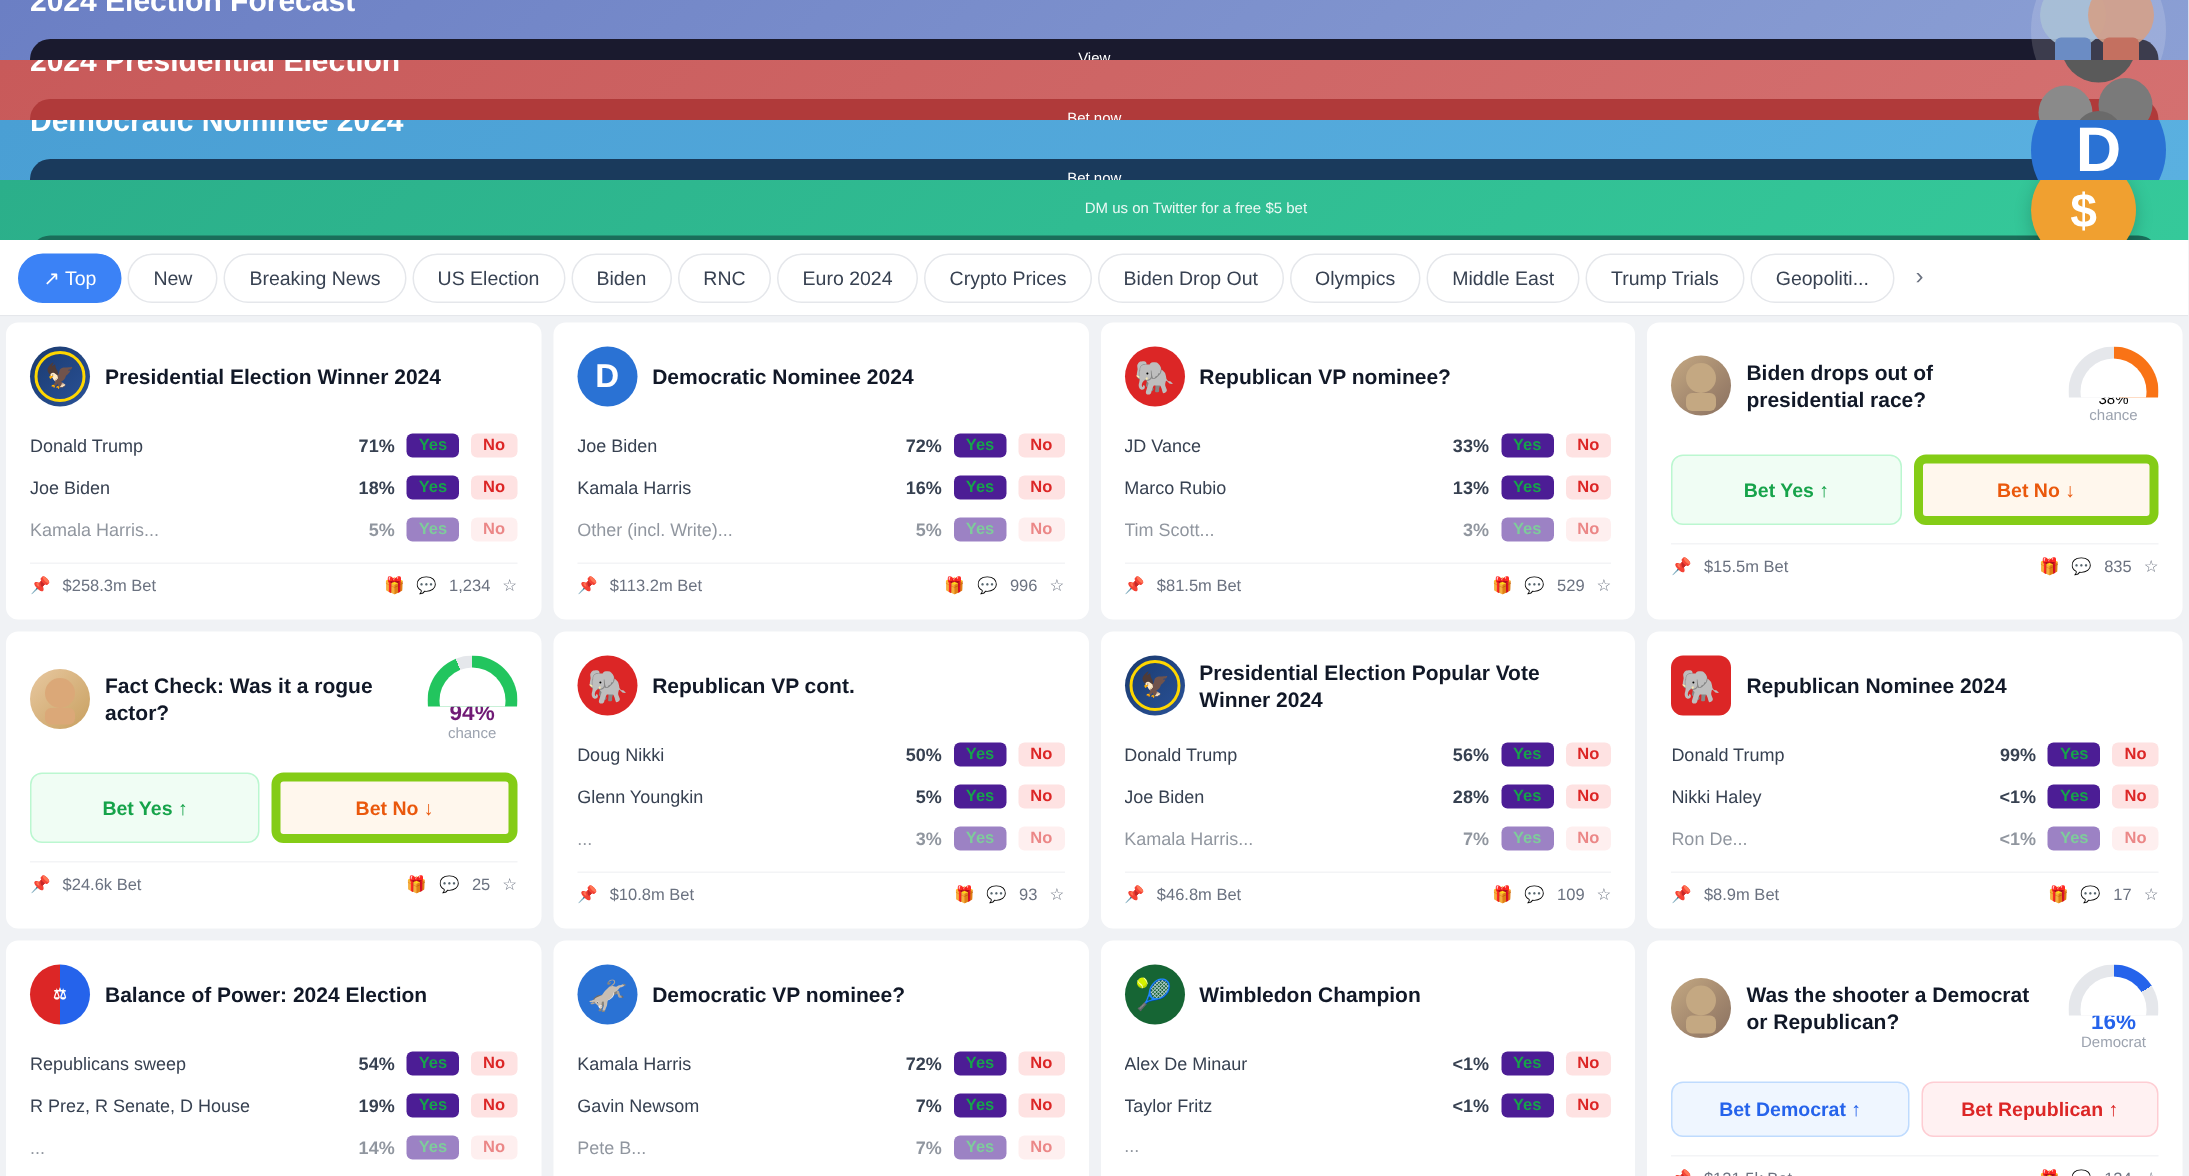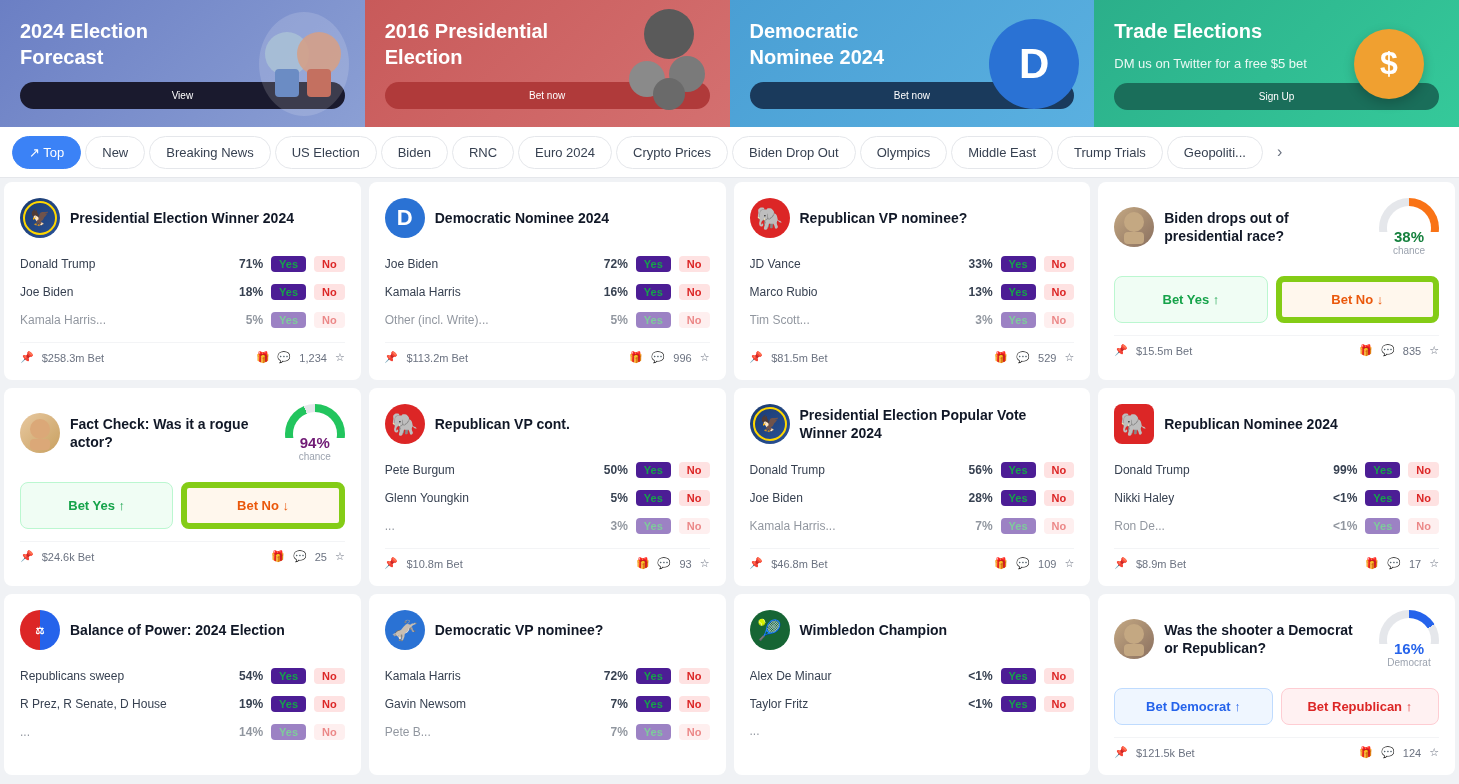--- a/index.html
+++ b/index.html
@@ -1,27 +1,27 @@
 <!DOCTYPE html>
 <html><head>
   <meta charset="utf-8">
   <style>
     * { box-sizing: border-box; margin: 0; padding: 0; }
     body { font-family: -apple-system, BlinkMacSystemFont, 'Segoe UI', sans-serif; background: #f0f2f5; font-size: 13px; }
 
     
-    .hero-section { display: flex; gap: 0; height: 127px; }
+    .hero-section { display: flex; gap: 0; height: 160px; flex-direction: column; }
     .hero-card { flex: 1; position: relative; overflow: hidden; display: flex; flex-direction: column; justify-content: center; padding: 16px 20px; }
     .hero-card:first-child { background: linear-gradient(135deg, #6b7fc4, #8b9fd4); }
     .hero-card:nth-child(2) { background: linear-gradient(135deg, #c85a5a, #d47070); }
     .hero-card:nth-child(3) { background: linear-gradient(135deg, #4a9fd4, #5ab0e0); }
     .hero-card:nth-child(4) { background: linear-gradient(135deg, #2baf8a, #35c99a); }
 
     .hero-title { color: white; font-size: 20px; font-weight: 700; line-height: 1.3; margin-bottom: 12px; max-width: 60%; }
-    .hero-subtitle { color: rgba(255,255,255,0.9); font-size: 13px; margin-bottom: 12px; max-width: 60%; }
+    .hero-subtitle { color: rgba(255,255,255,0.9); font-size: 10px; margin-bottom: 12px; max-width: 60%; text-align: right; }
 
     .hero-btn { display: inline-block; padding: 8px 18px; border-radius: 20px; font-size: 10px; font-weight: 400; cursor: pointer; border: none; }
     .btn-dark { background: #1a1a2e; color: white; }
     .btn-red { background: #b03a3a; color: white; }
     .btn-blue { background: #1a3a5c; color: white; }
     .btn-teal { background: #1a6e5a; color: white; }
 
     .hero-image { position: absolute; right: 10px; top: 50%; transform: translateY(-50%); height: 120px; width: 100px; display: flex; align-items: center; justify-content: center; }
 
     
@@ -87,21 +87,21 @@
         <ellipse cx="47" cy="55" rx="45" ry="52" fill="rgba(255,255,255,0.15)"></ellipse>
         <circle cx="30" cy="45" r="22" fill="#a8c0d6" opacity="0.9"></circle>
         <circle cx="62" cy="45" r="22" fill="#d4a088" opacity="0.9"></circle>
         <rect x="18" y="60" width="24" height="28" rx="4" fill="#6b8cc4"></rect>
         <rect x="50" y="60" width="24" height="28" rx="4" fill="#c47060"></rect>
       </svg>
     </div>
   </div>
 
   <div class="hero-card">
-    <div class="hero-title">2016 Presidential Election</div>
+    <div class="hero-title">2024 Presidential Election</div>
     <button class="hero-btn btn-red">Bet now</button>
     <div class="hero-image">
       <svg width="95" height="120" viewBox="0 0 95 120">
         <circle cx="47" cy="30" r="25" fill="#5a5a5a"></circle>
         <circle cx="25" cy="75" r="18" fill="#8a8a8a"></circle>
         <circle cx="65" cy="70" r="18" fill="#7a7a7a"></circle>
         <circle cx="47" cy="90" r="16" fill="#6a6a6a"></circle>
       </svg>
     </div>
   </div>
@@ -263,21 +263,21 @@
               <circle cx="19" cy="14" r="10" fill="#c4a882"></circle>
               <rect x="9" y="24" width="20" height="12" rx="4" fill="#c4a882"></rect>
             </svg>
       </div>
       <div class="market-title">Biden drops out of presidential race?</div>
       <div style="margin-left:auto; text-align:center;">
         <div style="position:relative;width:60px;height:34px;overflow:hidden;">
           <div style="position:absolute;width:60px;height:60px;border-radius:50%;background:conic-gradient(#f97316 0deg 137deg, #e5e7eb 137deg 360deg);"></div>
           <div style="position:absolute;top:8px;left:8px;width:44px;height:44px;background:white;border-radius:50%;"></div>
         </div>
-        <div style="font-size:15px;font-weight:700;color:#15803d;margin-top:-4px;">38%</div>
+        <div style="font-size:10px;font-weight:400;color:#000000;margin-top:-4px;">38%</div>
         <div style="font-size:10px;color:#9ca3af;">chance</div>
       </div>
     </div>
     <div class="bet-btn-row">
       <button class="bet-yes-large">Bet Yes ↑</button>
       <button class="bet-no-large">Bet No ↓</button>
     </div>
     <div class="card-footer">
       <span class="pin-icon">📌</span>
       <span>$15.5m Bet</span>
@@ -325,21 +325,21 @@
   <div class="market-card">
     <div class="market-header">
       <div class="market-icon" style="background:#dc2626;">
         <svg width="36" height="36" viewBox="0 0 36 36">
               <text x="18" y="26" text-anchor="middle" font-size="22">🐘</text>
             </svg>
       </div>
       <div class="market-title">Republican VP cont.</div>
     </div>
     <div class="option-row">
-      <span class="option-name">Pete Burgum</span>
+      <span class="option-name">Doug Nikki</span>
       <span class="option-pct">50%</span>
       <button class="btn-yes">Yes</button>
       <button class="btn-no">No</button>
     </div>
     <div class="option-row">
       <span class="option-name">Glenn Youngkin</span>
       <span class="option-pct">5%</span>
       <button class="btn-yes">Yes</button>
       <button class="btn-no">No</button>
     </div>

